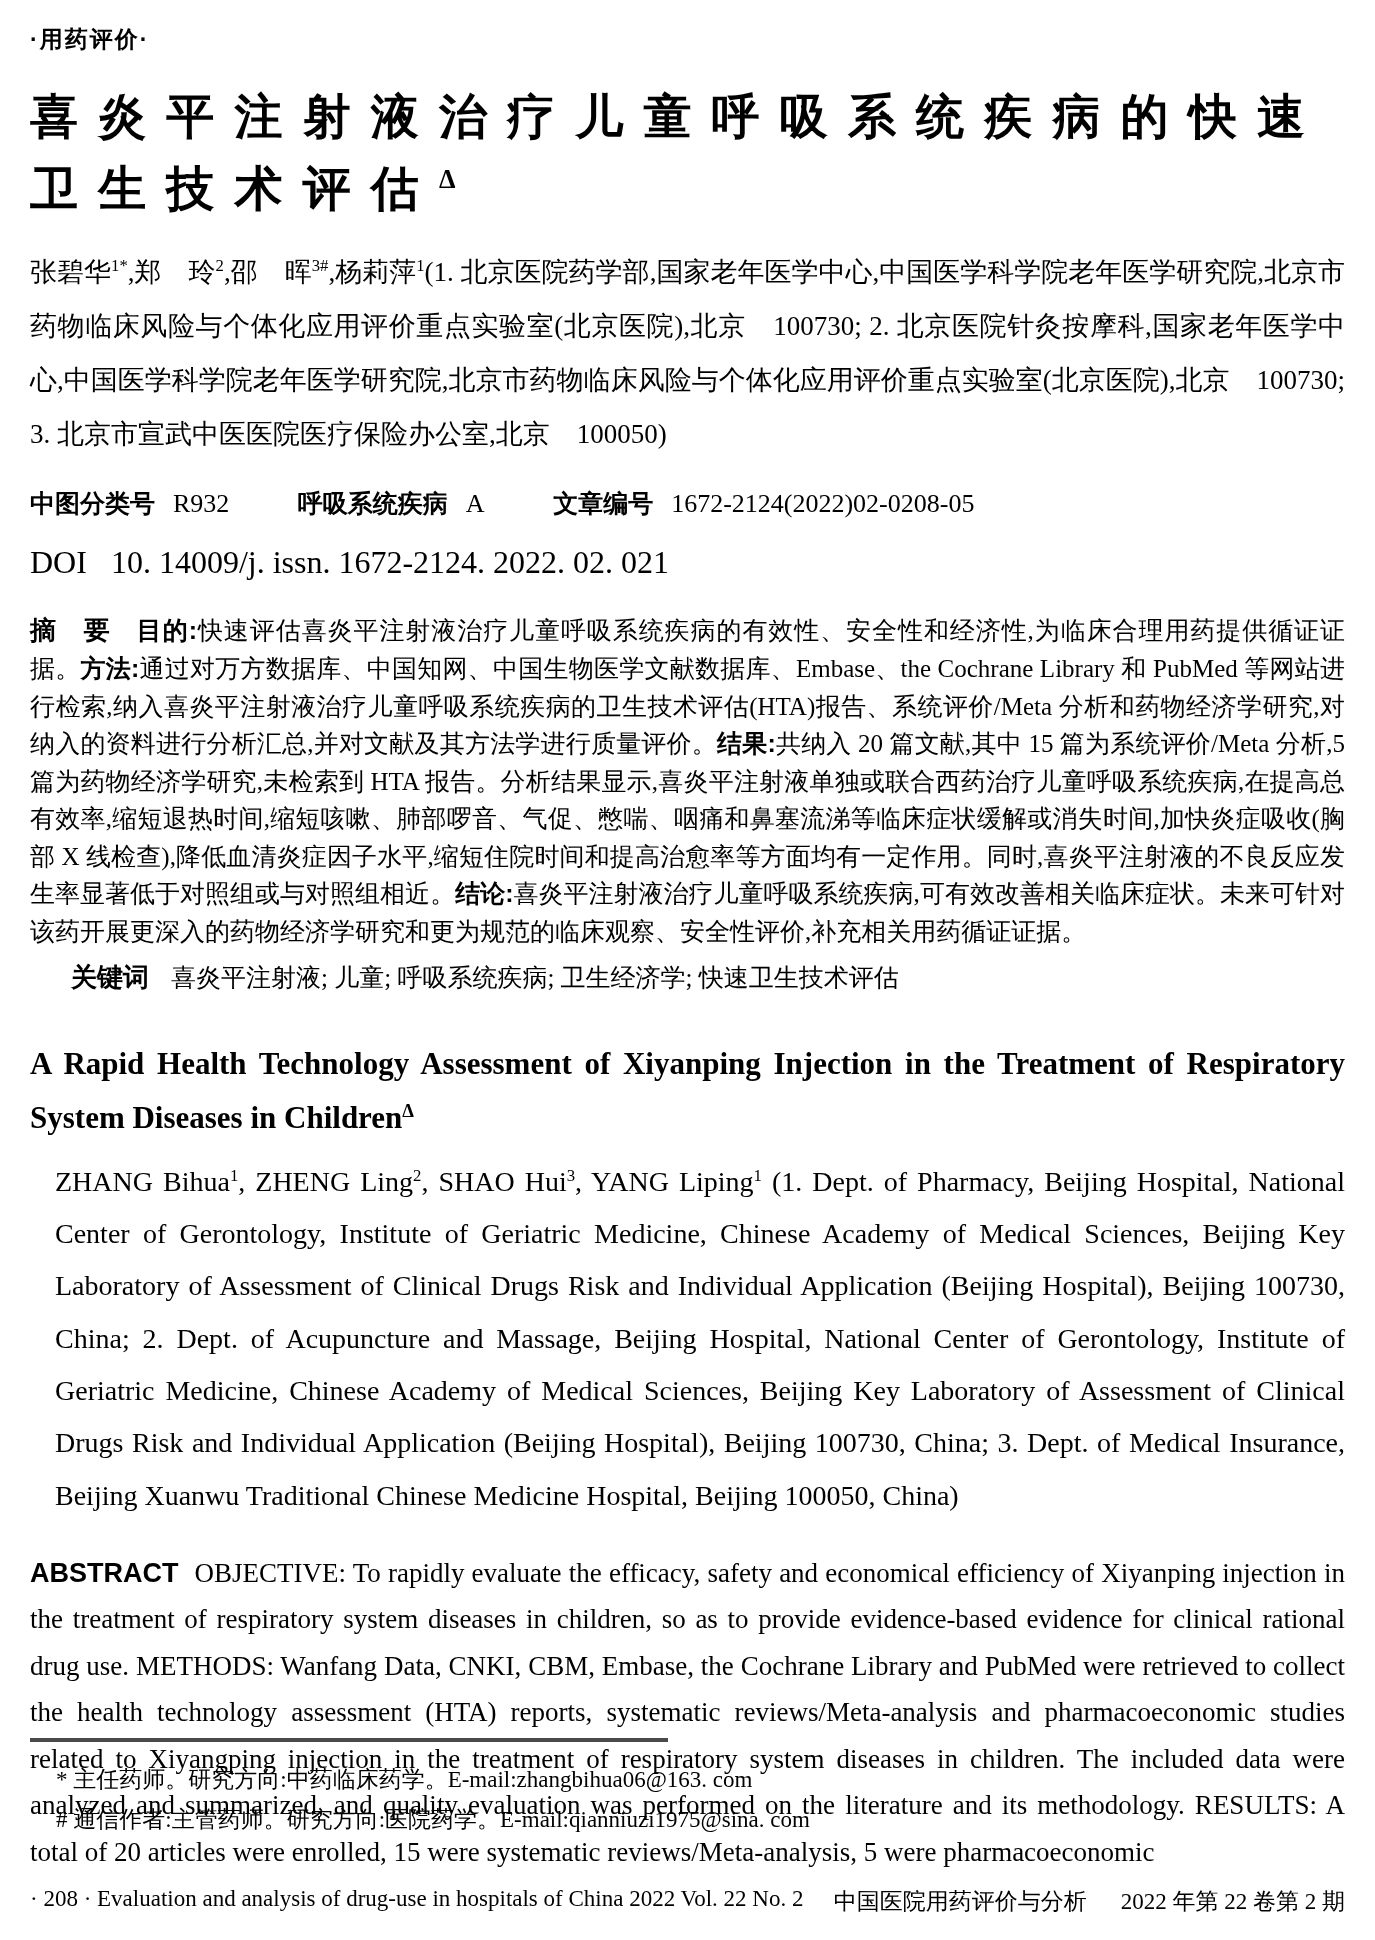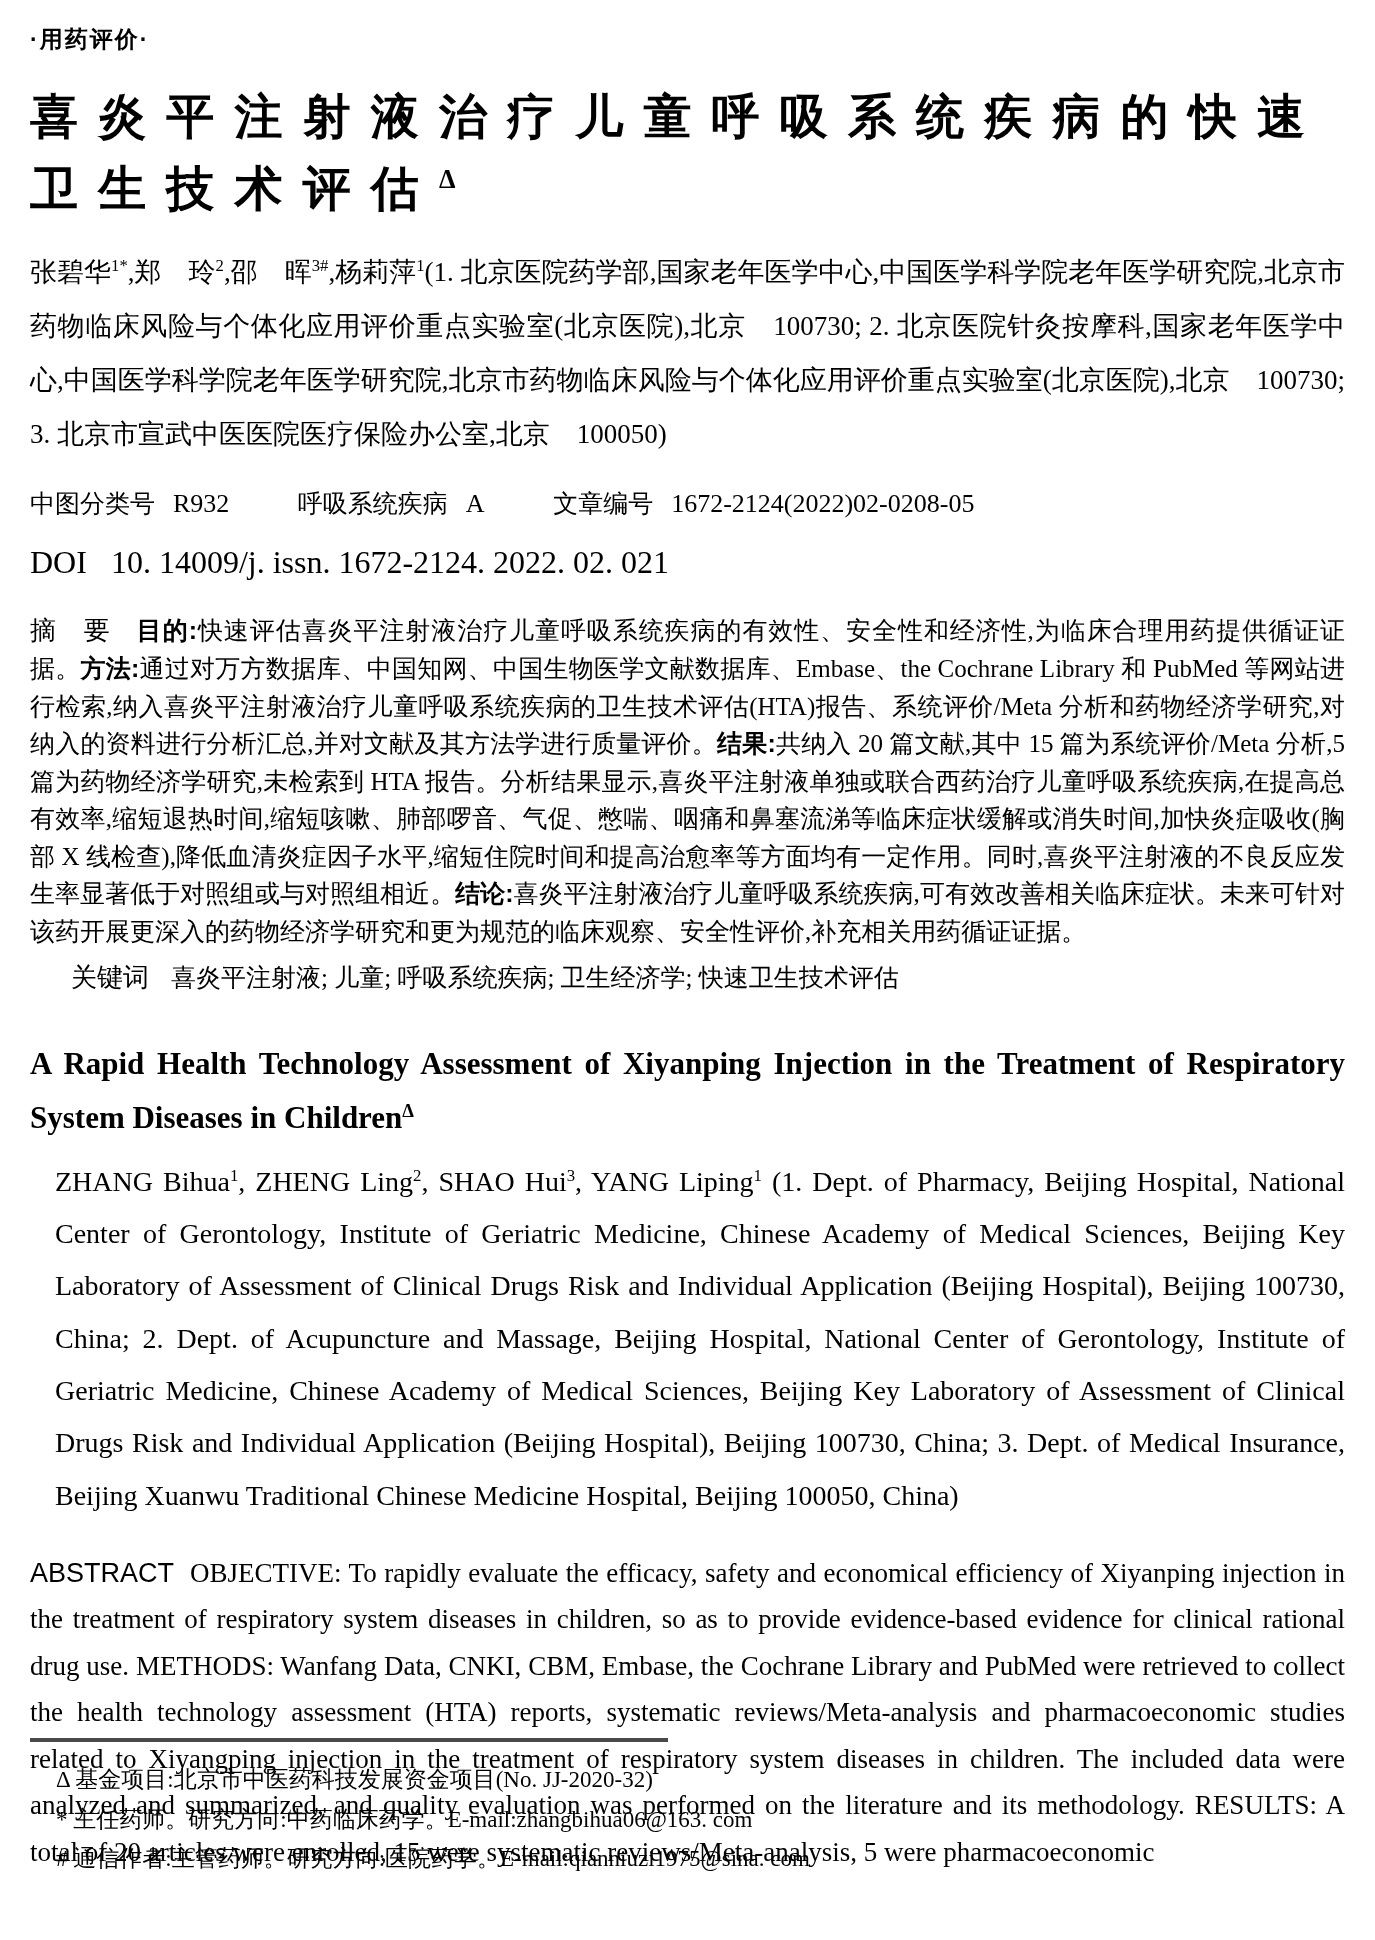--- a/index.html
+++ b/index.html
@@ -5,21 +5,21 @@
   * { margin: 0; padding: 0; box-sizing: border-box; }
   html, body { background: #ffffff; }
   body {
     width: 1375px; height: 1940px;
     position: relative;
     font-family: "Liberation Serif", "DejaVu Serif", serif;
     color: #000;
     overflow: hidden;
   }
   .page { position: absolute; inset: 0; padding: 24px 30px 0 30px; border-radius: 27px; }
-  .heiti { font-family: "Liberation Sans", "DejaVu Sans", sans-serif; font-weight: normal; }
+  .heiti { font-family: "Liberation Sans", "DejaVu Sans", sans-serif; font-weight: bold; }
   .column-mark { font-size: 23px; font-family: "Liberation Sans", "DejaVu Sans", sans-serif; font-weight: bold; letter-spacing: 2px; }
   .title-cn { margin-top: 26px; font-weight: bold; font-size: 48px; line-height: 1.5; }
   .title-cn .tline { display: block; white-space: nowrap; letter-spacing: 0.42em; }
   .title-cn sup { font-size: 0.55em; letter-spacing: 0; }
   .authors-cn { margin-top: 20px; font-size: 27px; line-height: 2.0; text-align: justify; }
   .authors-cn sup { font-size: 0.62em; }
   .meta { margin-top: 26px; font-size: 26px; }
   .meta .lbl { margin-right: 18px; font-size: 25px; }
   .meta .val { margin-right: 62px; }
   .doi-line { margin-top: 24px; font-size: 32px; }
@@ -73,19 +73,22 @@
   </div>
 
   <h2 class="title-en"><span>A Rapid Health Technology Assessment of Xiyanping Injection in the Treatment of Respiratory System Diseases in Children</span><sup>Δ</sup></h2>
 
   <p class="authors-en"><span>ZHANG Bihua</span><sup>1</sup><span>, ZHENG Ling</span><sup>2</sup><span>, SHAO Hui</span><sup>3</sup><span>, YANG Liping</span><sup>1</sup> <span>(1. Dept. of Pharmacy, Beijing Hospital, National Center of Gerontology, Institute of Geriatric Medicine, Chinese Academy of Medical Sciences, Beijing Key Laboratory of Assessment of Clinical Drugs Risk and Individual Application (Beijing Hospital), Beijing 100730, China; 2. Dept. of Acupuncture and Massage, Beijing Hospital, National Center of Gerontology, Institute of Geriatric Medicine, Chinese Academy of Medical Sciences, Beijing Key Laboratory of Assessment of Clinical Drugs Risk and Individual Application (Beijing Hospital), Beijing 100730, China; 3. Dept. of Medical Insurance, Beijing Xuanwu Traditional Chinese Medicine Hospital, Beijing 100050, China)</span></p>
 
   <p class="abstract-en"><span class="ab-label heiti">ABSTRACT</span><span>OBJECTIVE: To rapidly evaluate the efficacy, safety and economical efficiency of Xiyanping injection in the treatment of respiratory system diseases in children, so as to provide evidence-based evidence for clinical rational drug use. METHODS: Wanfang Data, CNKI, CBM, Embase, the Cochrane Library and PubMed were retrieved to collect the health technology assessment (HTA) reports, systematic reviews/Meta-analysis and pharmacoeconomic studies related to Xiyangping injection in the treatment of respiratory system diseases in children. The included data were analyzed and summarized, and quality evaluation was performed on the literature and its methodology. RESULTS: A total of 20 articles were enrolled, 15 were systematic reviews/Meta-analysis, 5 were pharmacoeconomic</span></p>
 
   <div class="footnote-block">
     <div class="footnote-rule"></div>
-    <div class="footnote">Δ 基金项目:北京市中医药科技发展资金项目(No. JJ-2020-32)</div>
     <div class="footnote">* 主任药师。研究方向:中药临床药学。E-mail:zhangbihua06@163. com</div>
     <div class="footnote"># 通信作者:主管药师。研究方向:医院药学。E-mail:qianniuzi1975@sina. com</div>
   </div>
 
+  <div class="footer">
+    <span class="left">· 208 ·   Evaluation and analysis of drug-use in hospitals of China 2022 Vol. 22 No. 2</span>
+    <span class="right"><span>中国医院用药评价与分析</span><span>2022 年第 22 卷第 2 期</span></span>
+  </div>
 
 </div>
 
 </body></html>

